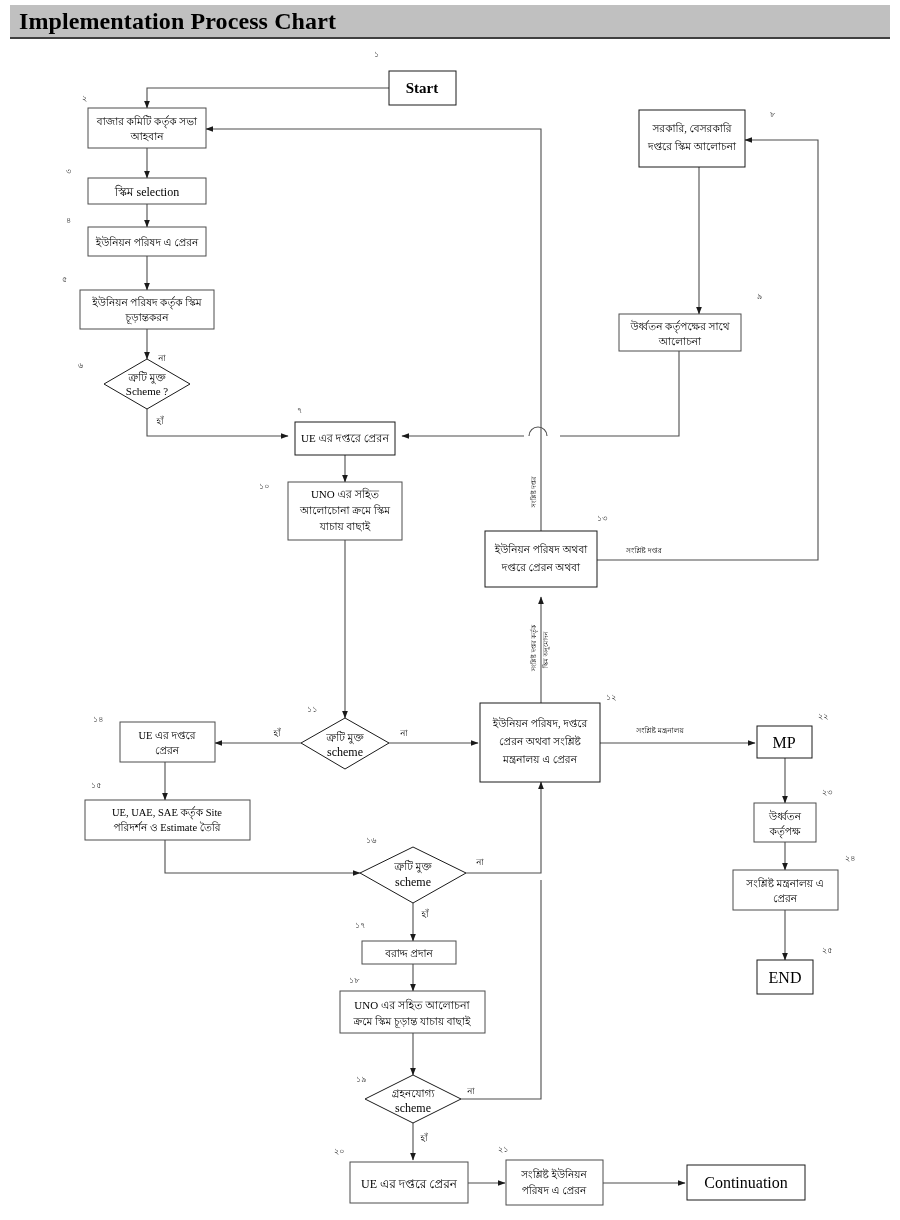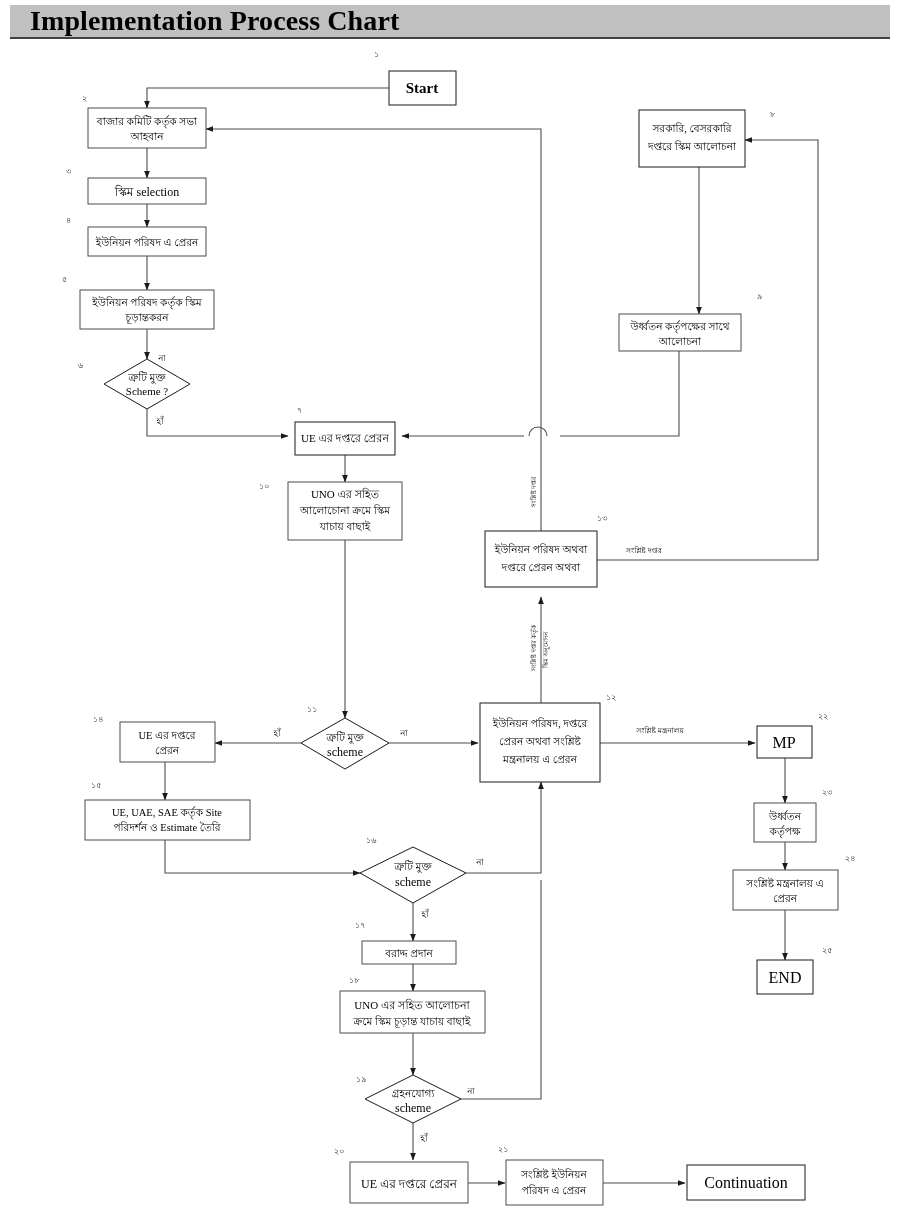--- a/index.html
+++ b/index.html
@@ -11,22 +11,22 @@
   #page{position:relative;width:900px;height:1220px;}
 
   
   #header-bar{
     position:absolute;left:10px;top:5px;width:880px;height:32px;
     background:#c0c0c0;border-bottom:2px solid #404040;
     display:flex;align-items:center;
   }
   #header-title{
     font-family:"Liberation Serif",serif;
-    font-weight:bold;font-size:28px;color:#000;
-    padding-left:20px;letter-spacing:.1px;white-space:nowrap;
+    font-weight:bold;font-size:24px;color:#000;
+    padding-left:9px;letter-spacing:.1px;white-space:nowrap;
   }
 
   
   #chart-svg{position:absolute;left:0;top:0;width:900px;height:1220px;}
   .node-rect{fill:#ffffff;stroke:#4d4d4d;stroke-width:1;}
   .node-rect.dark{stroke:#1a1a1a;}
   .diamond{fill:#ffffff;stroke:#1a1a1a;stroke-width:1;}
   .edge{fill:none;stroke:#4d4d4d;stroke-width:1.1;}
   .hop{fill:none;stroke:#4d4d4d;stroke-width:1.1;}
 

